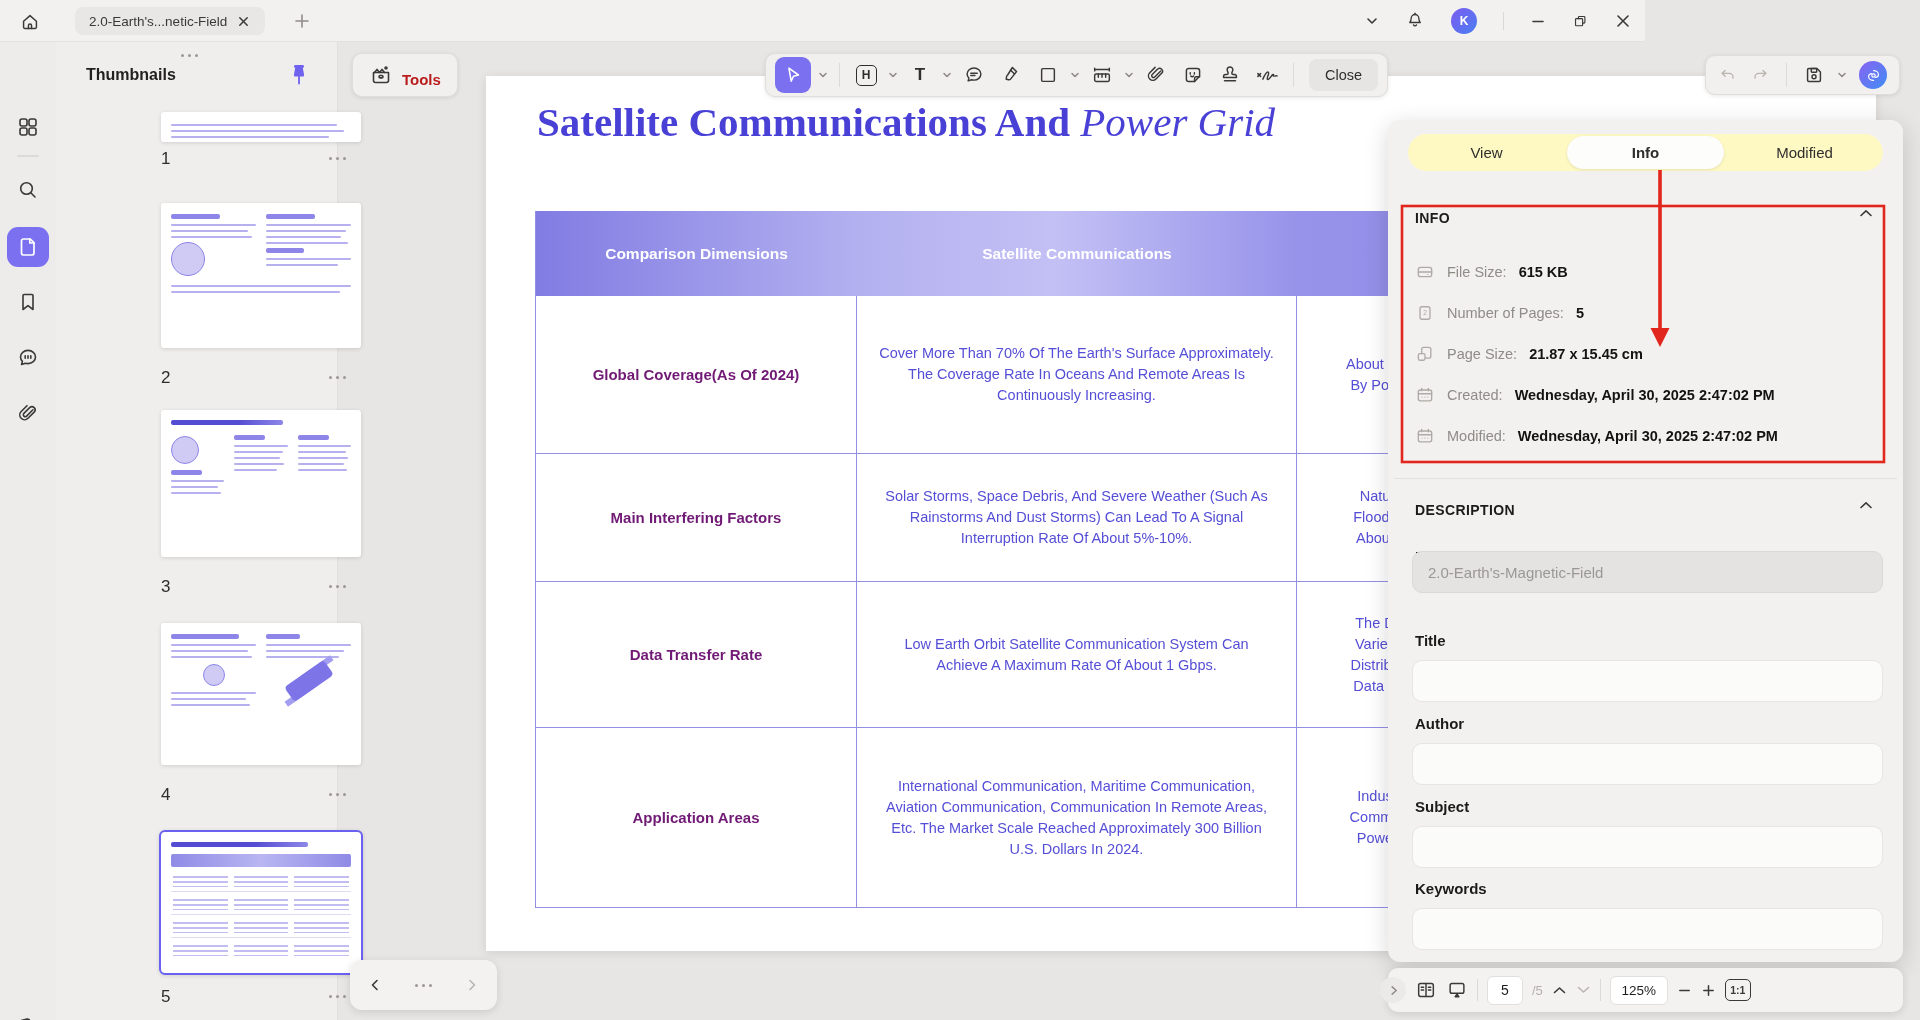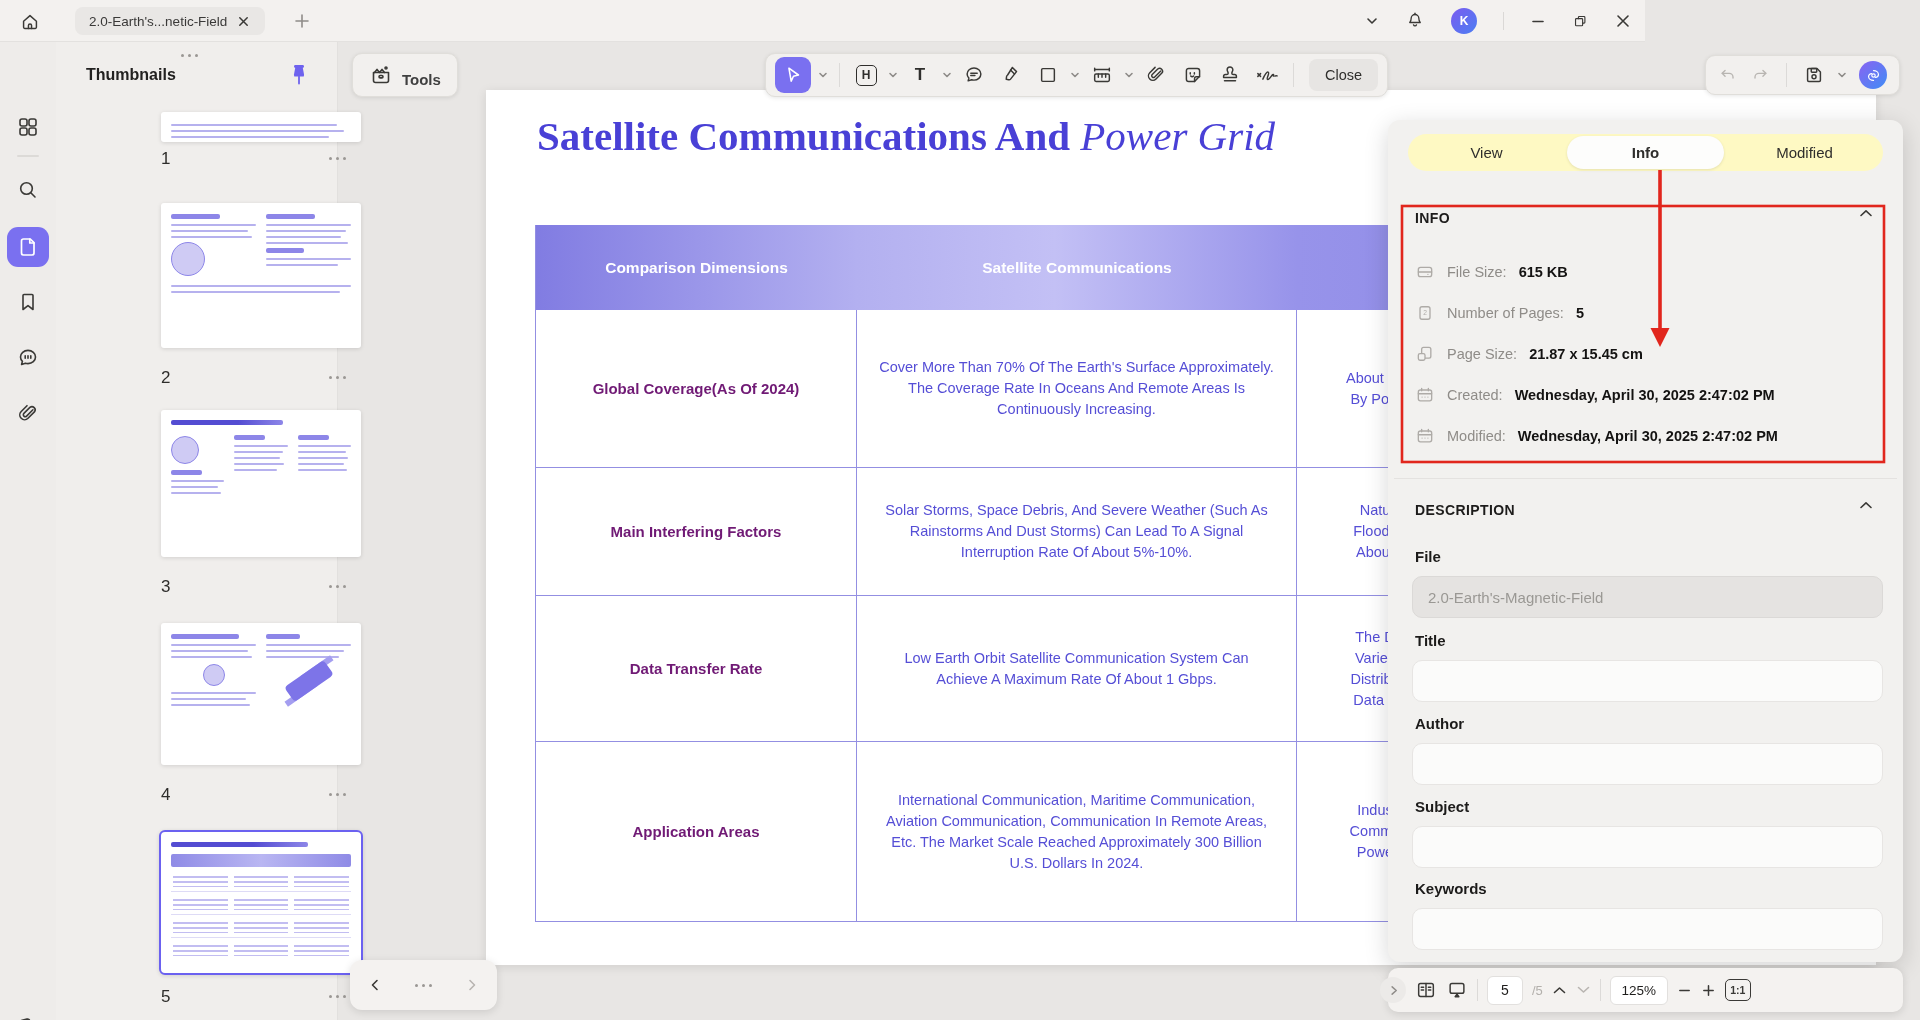--- a/index.html
+++ b/index.html
@@ -60,21 +60,21 @@
   .msat { width:48px; height:18px; background:#7d74e8; border-radius:4px;
     transform:rotate(-35deg); margin:14px auto 0; box-shadow:-14px 6px 0 -6px #a49ef0, 14px -6px 0 -6px #a49ef0; }
   .m5title { height:5px; width:76%; border-radius:2px;
     background:linear-gradient(90deg,#544cd2 60%,#8d86e8); margin:2px 0 7px; }
   .m5head { height:13px; border-radius:2px;
     background:linear-gradient(90deg,#8f8be6,#b9b6f2,#8f8be6); margin-bottom:2px; }
   .m5row { display:flex; gap:6px; border-bottom:1px solid #dedbf6; padding:4px 2px; }
   .m5row i { flex:1; height:14px; background:repeating-linear-gradient(#fff 0 3px,#c2bdf1 3px 5px); }
 
   
-  .content { position:absolute; left:339px; top:42px; width:1581px; height:978px; background:#e8e6e4; z-index:10;text-decoration:underline; }
+  .content { position:absolute; left:339px; top:28px; width:1581px; height:978px; background:#e8e6e4; z-index:10;text-decoration:underline; }
   .page { position:absolute; left:147px; top:48px; width:1390px; height:875px; background:#fff;
     box-shadow:0 2px 10px rgba(0,0,0,.10); }
   .doc-title { position:absolute; left:198px; top:70px; font-family:"Liberation Serif", serif;
     font-size:41px; color:#4940d6; white-space:nowrap; }
   .doc-title b { font-weight:700; }
   .doc-title i { font-weight:400; }
   .dtable { position:absolute; left:196px; top:183px; display:grid;
     grid-template-columns:321px 440px 480px; grid-template-rows:85px 158px 128px 146px 180px;
     border-left:1px solid #938fe2; }
   .hcell { display:flex; align-items:center; justify-content:center;
@@ -86,21 +86,21 @@
     display:flex; align-items:center; justify-content:center; text-align:center;
     font-size:14.5px; line-height:21px; color:#554ed6; padding:8px 22px; }
   .bcell.dim-col { font-weight:700; color:#701a75; font-size:15px; }
   .bcell.part { justify-content:flex-start; padding:8px 0 8px 22px; }
   .part-inner { width:112px; white-space:pre-line; text-align:center; }
 
   
   .fbar { position:absolute; background:#f2f0ee; border:1px solid #e0deda; border-radius:10px;
     box-shadow:0 1px 4px rgba(0,0,0,.10); display:flex; align-items:center; z-index:30; }
   .tools-btn { left:352px; top:53px; height:44px; padding:0 16px; gap:9px; }
-  .tools-label { font-size:15px; font-weight:700; color:#404040;margin-top:9px; }
+  .tools-label { font-size:15px; font-weight:700; color:#b91c1c;margin-top:9px; }
   .main-tools { left:765px; top:53px; height:44px; padding:0 9px; gap:7px; }
   .tbtn { width:30px; height:30px; border-radius:8px; display:flex; align-items:center; justify-content:center; }
   .tbtn.sel-tool { width:36px; height:36px; border-radius:9px; background:#7a70f0; }
   .tchev { width:10px; display:flex; align-items:center; justify-content:center; }
   .tdiv { width:1px; height:24px; background:#dcdad8; margin:0 4px; }
   .tool-h { width:21px; height:21px; border:1.7px solid #2f2e2c; border-radius:5px;
     display:flex; align-items:center; justify-content:center; font-size:12px; font-weight:700; color:#2f2e2c; }
   .tool-t { font-size:17px; font-weight:600; color:#2f2e2c; }
   .close-btn { background:#e7e5e3; border-radius:8px; padding:8px 16px; font-size:14.5px;
     color:#2f2e2c; margin-left:4px; }
@@ -691,21 +691,21 @@
   <div class="sec-div"></div>
 
   <div class="sec-head" style="top:382px">DESCRIPTION</div>
   <div class="sec-chev" style="top:380px">
     <svg width="14" height="10" viewBox="0 0 14 10" class="ico">
         <path d="M2 7.5 7 2.8l5 4.7"></path>
       </svg>
   </div>
 
   <div class="fld-label" style="top:428px">File</div>
-  <div class="fld-input ro" style="top:456px">2.0-Earth's-Magnetic-Field</div>
+  <div class="fld-input ro" style="top:431px">2.0-Earth's-Magnetic-Field</div>
 
   <div class="fld-label" style="top:512px">Title</div>
   <input class="fld-input" style="top: 540px;">
 
   <div class="fld-label" style="top:595px">Author</div>
   <input class="fld-input" style="top: 623px;">
 
   <div class="fld-label" style="top:678px">Subject</div>
   <input class="fld-input" style="top: 706px;">
 

